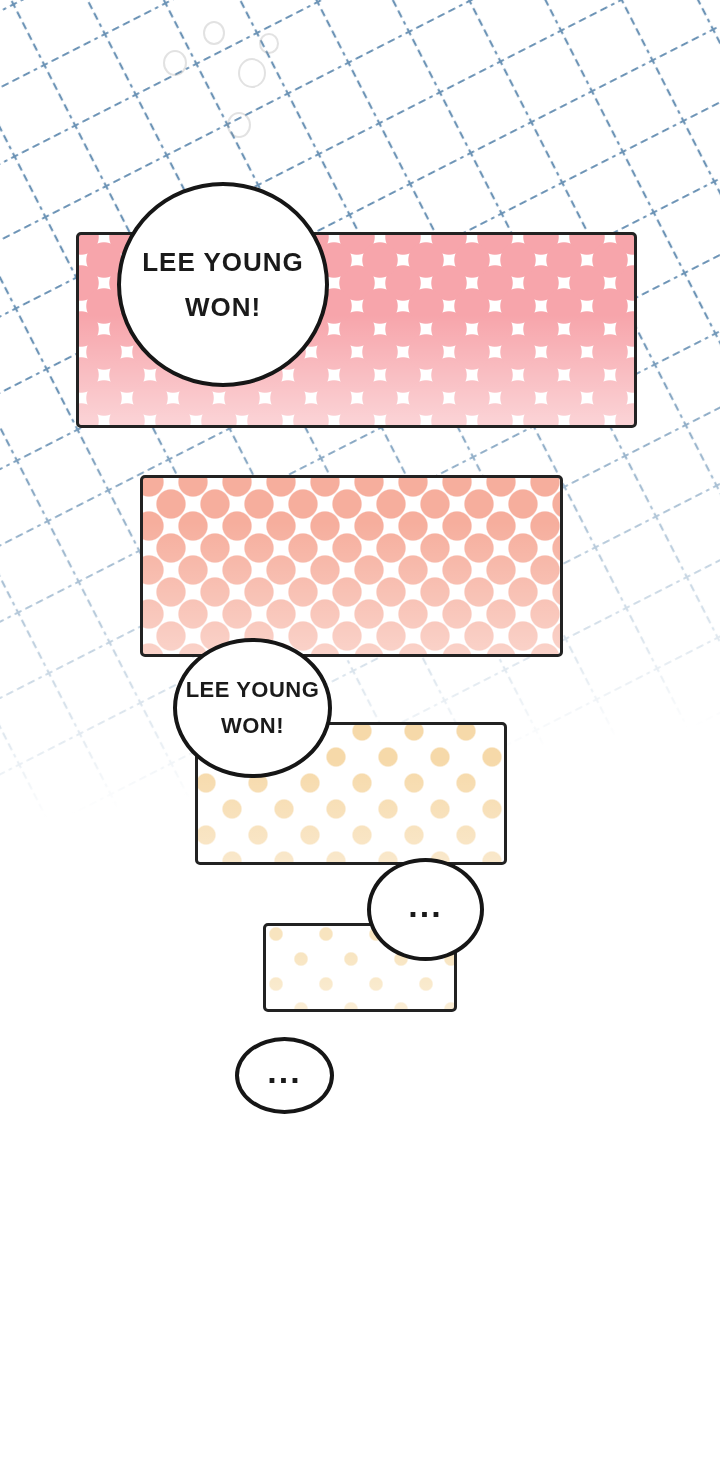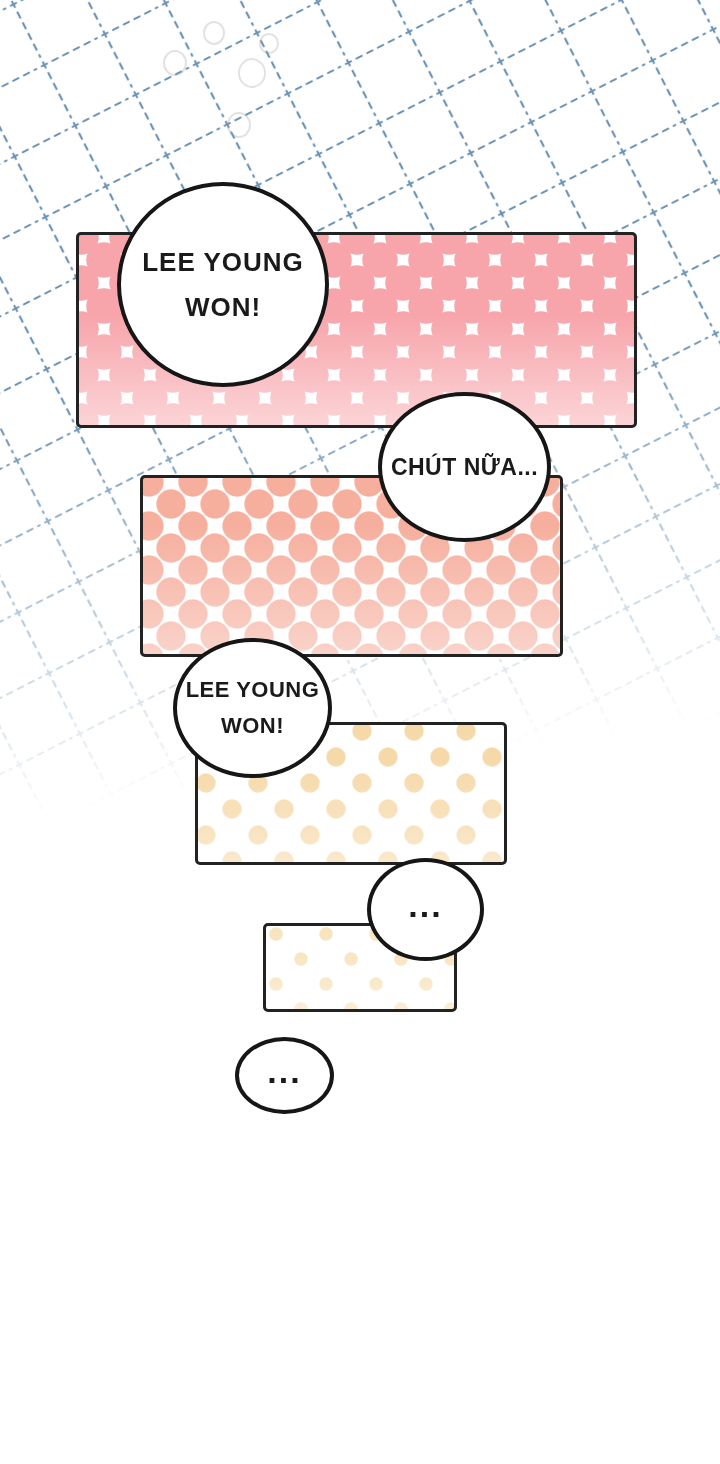--- a/index.html
+++ b/index.html
@@ -152,23 +152,20 @@
   <div class="panel p1"></div>
   <div class="panel p2"></div>
   <div class="panel p3"></div>
   <div class="panel p4"></div>
 
   <div class="bubble b1">
     <span class="line">LEE YOUNG</span>
     <span class="line">WON!</span>
   </div>
 
-  <div class="bubble b2">
-    <span class="line">CHÚT NỮA...</span>
-  </div>
 
   <div class="bubble b3">
     <span class="line">LEE YOUNG</span>
     <span class="line">WON!</span>
   </div>
 
   <div class="bubble b4">
     <span class="dots">...</span>
   </div>
 

